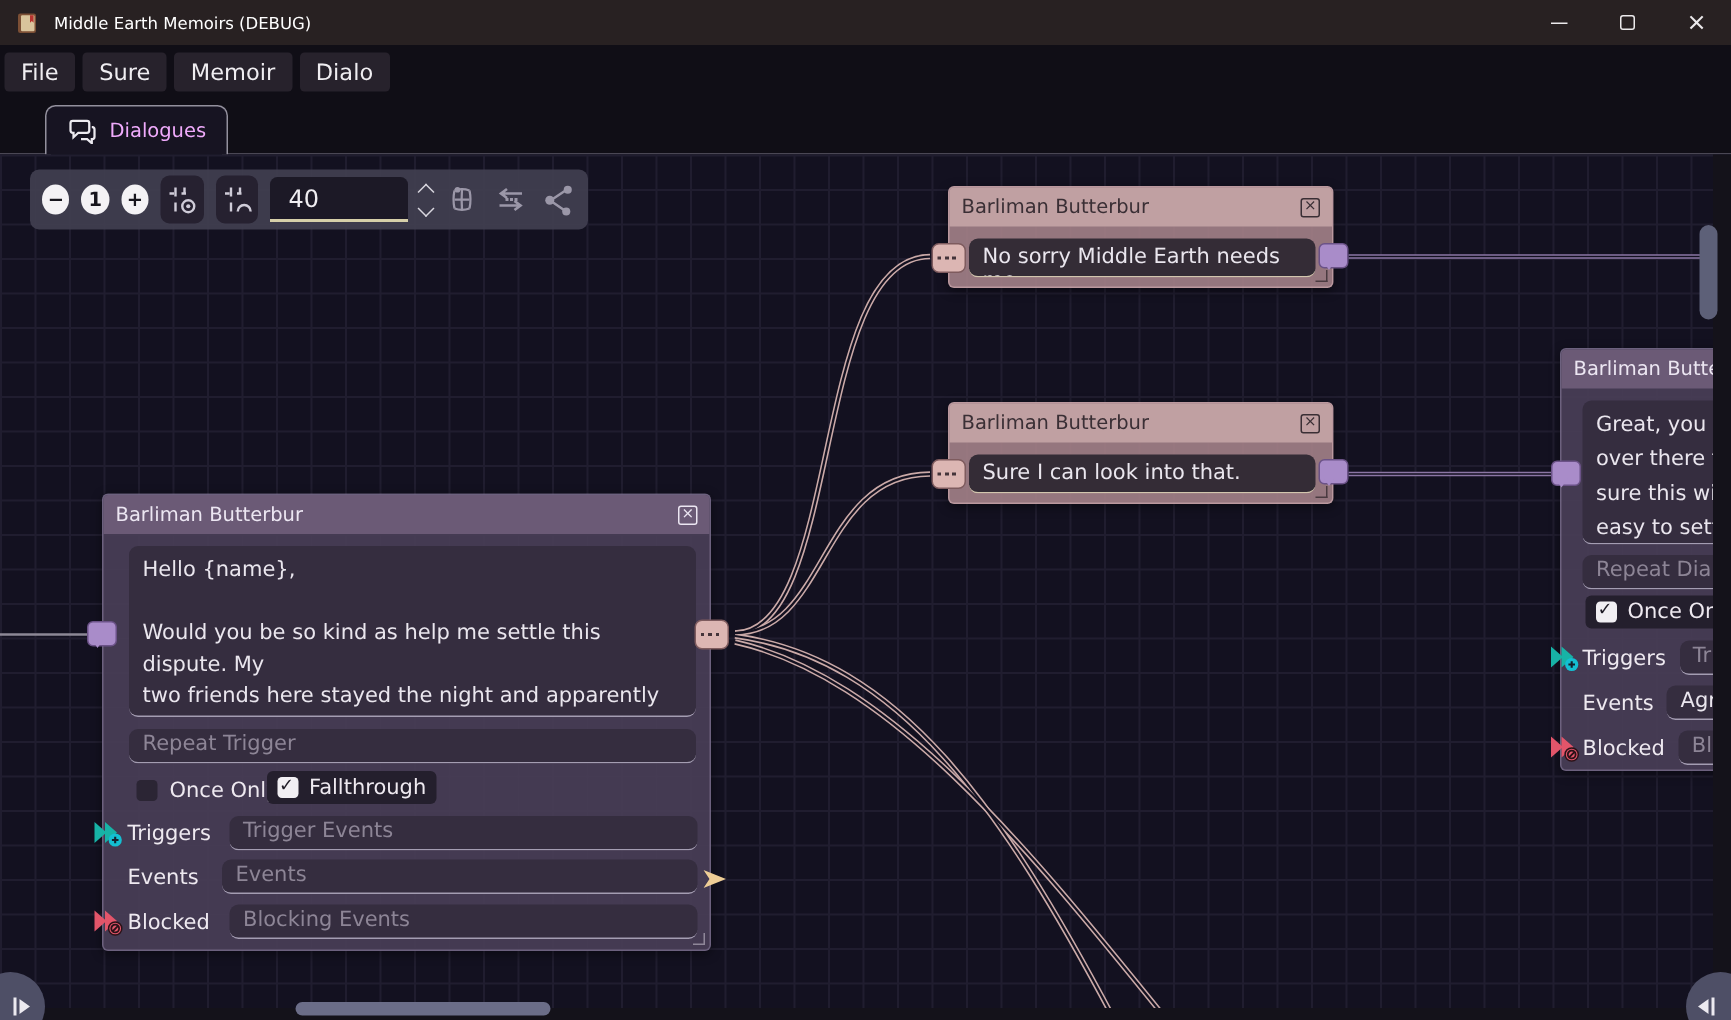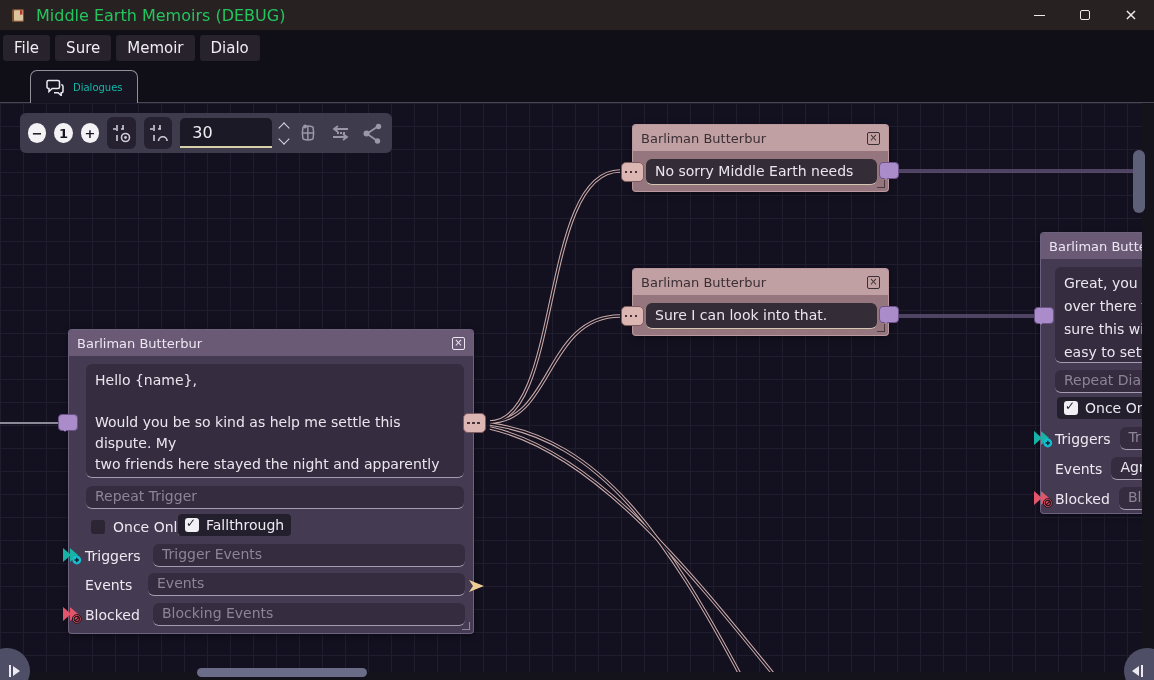--- a/index.html
+++ b/index.html
@@ -2,36 +2,36 @@
 <html><head>
 <meta charset="utf-8">
 <style>
   html,body{margin:0;padding:0;background:#000;overflow:hidden;}
   *{box-sizing:border-box;font-family:"DejaVu Sans",sans-serif;}
   #app{position:relative;width:1154px;height:680px;background:#131120;overflow:hidden;}
 
   
   .titlebar{position:absolute;left:0;top:0;width:1154px;height:30px;background:#282122;display:flex;align-items:center;}
   .appicon{margin-left:10px;width:17px;height:17px;display:flex;}
-  .wtitle{color:#22c55e;font-size:16px;margin-left:9px;}
+  .wtitle{color:#ffffff;font-size:11px;margin-left:9px;}
   .wbtns{position:absolute;right:0;top:0;height:30px;display:flex;}
   .wbtn{width:46px;height:30px;display:flex;align-items:center;justify-content:center;color:#eceaec;}
   .ic-min{width:11px;height:1px;background:#eceaec;}
   .ic-max{width:10px;height:10px;border:1.2px solid #eceaec;border-radius:2px;}
   .ic-close{font-size:16px;line-height:1;}
 
   
   .menubar{position:absolute;left:0;top:30px;width:1154px;height:36px;background:#100e16;display:flex;align-items:center;gap:5px;padding-left:3px;}
   .mitem{background:#27222c;color:#efedf1;font-size:15px;padding:4px 11px;border-radius:3px;}
 
   
   .tabstrip{position:absolute;left:0;top:66px;width:1154px;height:37px;background:#100e16;}
   .tabline{position:absolute;left:0;bottom:0;width:1154px;height:1px;background:#4a4754;}
   .tab{position:absolute;left:30px;top:4px;height:33px;background:#171422;border:1px solid #93909d;border-bottom:none;border-radius:7px 7px 0 0;display:flex;align-items:center;gap:8px;padding:0 14px;z-index:3;}
-  .tab .tlabel{color:#14b8a6;font-size:10px;}
+  .tab .tlabel{color:#f0abfc;font-size:13px;}
 
   
   .canvas{position:absolute;left:0;top:103px;width:1154px;height:577px;background-color:#131120;
     background-image:linear-gradient(#201d2f 1px,transparent 1px),linear-gradient(90deg,#201d2f 1px,transparent 1px);
     background-size:23px 23px;}
   .wires{position:absolute;left:0;top:0;width:1154px;height:577px;z-index:5;}
 
   
   .toolbar{position:absolute;left:20px;top:10px;width:372px;height:40px;background:rgba(65,62,80,.93);border-radius:6px;display:flex;align-items:center;padding:0 8px;gap:8px;z-index:40;}
   .cbtn{width:20px;height:20px;border-radius:50%;background:#f4f2f5;color:#17151d;display:flex;align-items:center;justify-content:center;font-size:13px;font-weight:bold;}
@@ -178,21 +178,21 @@
       </div>
       <div class="tglbtn">
         <svg width="22" height="22" viewBox="0 0 22 22">
           <g stroke="#cfccd8" stroke-width="1.6" fill="none">
             <path d="M7 3v6 M7 13v6 M13 3v4 M3 7h3 M11 7h3"></path>
             <path d="M11.5 19a4.3 4.3 0 0 1 8.6 0"></path>
           </g>
         </svg>
       </div>
       <div class="numwrap">
-        <div class="numfld">30</div>
+        <div class="numfld">40</div>
         <div class="spin">
           <div class="chev up"></div>
           <div class="chev dn"></div>
         </div>
       </div>
       <div class="tbicon">
         <svg width="22" height="22" viewBox="0 0 22 22">
           <g stroke="#9b97a8" stroke-width="1.5" fill="none">
             <path d="M6 5q-1.3 6 0 12 M11 4q-.5 7 0 14 M16 5q1.3 6 0 12"></path>
             <path d="M6 5q5-1.8 10 0 M6 11h10 M6 17q5 1.8 10 0"></path>

